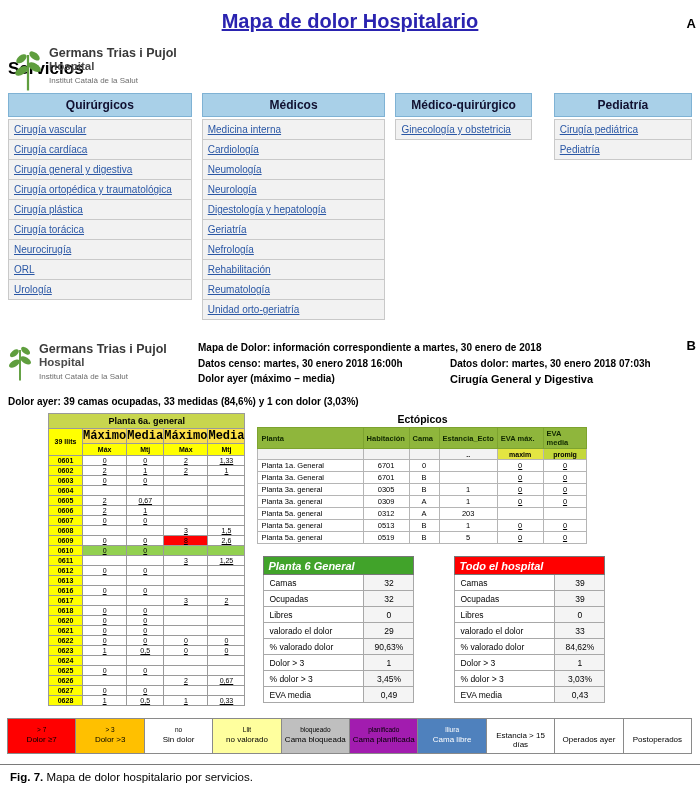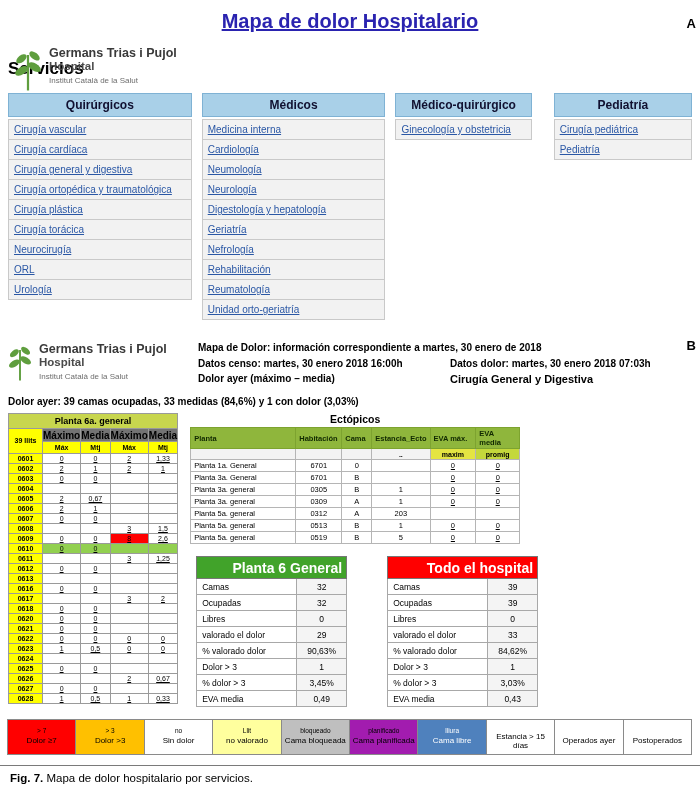--- a/index.html
+++ b/index.html
@@ -32,42 +32,42 @@
   .logo-b { width:190px; flex:none; padding-top:4px; }
   .pb-info { flex:1; font-size:10px; font-weight:bold; line-height:1.55; padding-top:2px; }
   .pb-row { display:flex; }
   .pb-cell-l { width:252px; flex:none; }
   .pb-service { font-size:11px; }
   .summary-line { font-weight:bold; font-size:10px; margin:8px 0 6px; }
 
   .pb-content { display:flex; gap:12px; align-items:flex-start; }
 
   table { border-collapse:collapse; }
-  .ward-table { flex:none; }
+  .ward-table { flex:none;margin-left:40px; }
   .ward-table th, .ward-table td { border:1px solid #9a9a9a; text-align:center; padding:0; }
   .ward-title { background:#c8d64e; font-size:9px; font-weight:bold; height:15px; }
   .beds { background:#ffff00; font-size:7px; font-weight:bold; width:34px; line-height:1.15; padding:1px; }
-  .grp  { background:#737373; font-size:10px; font-weight:bold; width:29px; height:13px; }
+  .grp  { background:#fde047; font-size:12px; font-weight:bold; width:29px; height:13px;font-family:Liberation Mono, monospace; }
   .subh { background:#ffff00; font-size:7px;  font-weight:bold; height:12px; }
   .bed-cell { background:#ffff00; font-size:7px; font-weight:bold; height:9px; line-height:9px; }
   .val-cell { font-size:7px; height:9px; line-height:9px; text-decoration:underline; }
 
   .right-col { flex:1; }
   .ecto-label { width:330px; text-align:center; font-weight:bold; font-size:10.5px; margin-bottom:2px; }
   .ecto-table { width:330px; }
   .ecto-table th, .ecto-table td { border:1px solid #b5b5b5; font-size:7.5px; padding:1px 3px; text-align:center;margin-top:12px; }
   .ecto-head th { background:#8fb63c; border-color:#7da32f; color:#102800; text-align:left; height:15px; }
   .ecto-sub th { background:#f3f3f3; height:11px; font-size:7px; }
   .ecto-sub .smax { background:#e4e542; } .ecto-sub .smean { background:#c4d83b; }
   .ecto-table td.planta { text-align:left; }
   .eva { text-decoration:underline; }
 
   .sum-row { display:flex; gap:40px; margin:12px 0 0 6px; }
-  .sum-table .head { color:#fff; font-size:14px; font-weight:bold; text-align:right;
-                     padding:2.5px 4px; border:1px solid #777; }
+  .sum-table .head { color:#fff; font-size:11px; font-weight:bold; text-align:left;
+                     padding:2.5px 4px; border:1px solid #777;font-style:italic; }
   .head-green { background:#41a32a; }
   .head-red   { background:#ff0000; }
   .sum-table td { border:1px solid #a8a8a8; font-size:8.5px; padding:2.5px 5px; background:#fff; }
   .sum-table td.lab { width:100px; }
   .sum-table td.num { width:50px; text-align:center; background:#f4f4f4; }
 
   .legend { display:flex; margin-top:12px; }
   .legend-item { flex:1 1 0; border:1px solid #8a8a8a; margin-left:-1px; min-height:36px;
                  display:flex; flex-direction:column; align-items:center; justify-content:center;
                  gap:1px; padding:2px 1px; background:#fff; }

